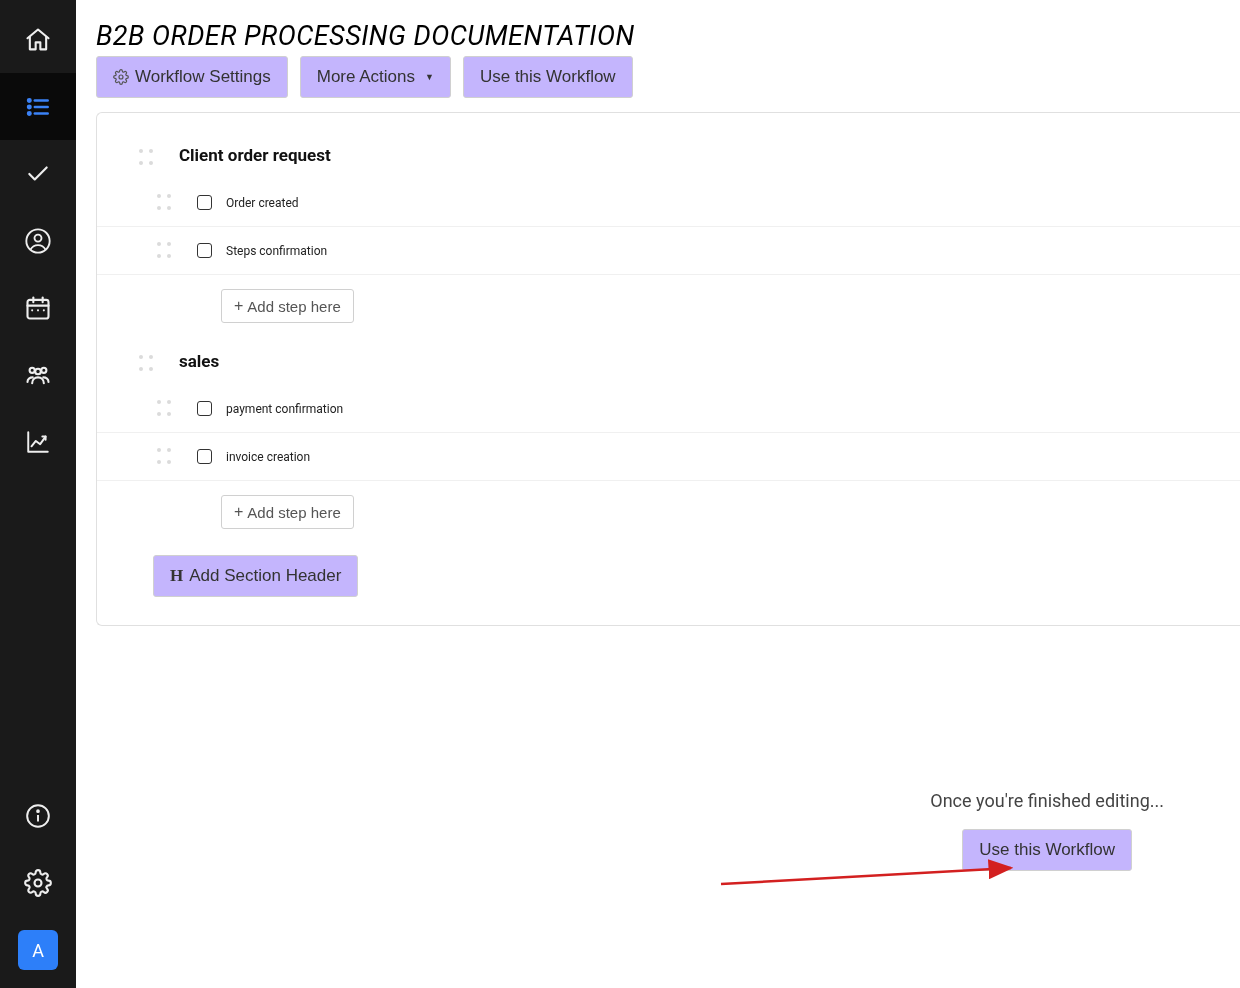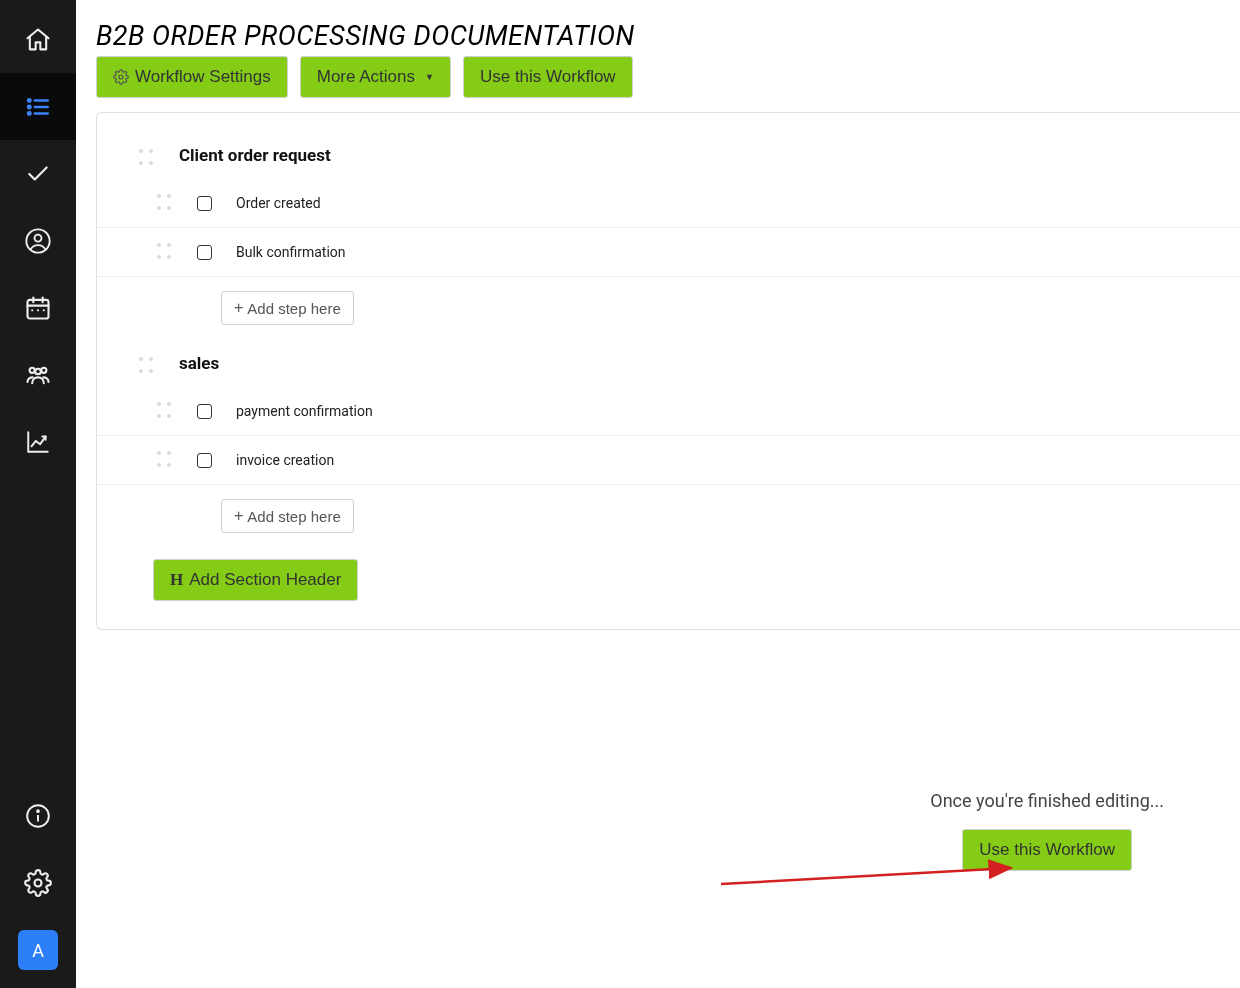--- a/index.html
+++ b/index.html
@@ -67,21 +67,21 @@
       margin-bottom: 4px;
       margin-top: 4px;
       font-style: italic;
     }
     .toolbar {
       display: flex;
       gap: 12px;
       margin-bottom: 14px;
     }
     .btn {
-      background: #84cc16;
+      background: #c4b5fd;
       border: 1px solid #d0d0d0;
       padding: 10px 16px;
       font-size: 17px;
       color: #333;
       border-radius: 3px;
       cursor: pointer;
       display: inline-flex;
       align-items: center;
       gap: 6px;
     }
@@ -101,22 +101,22 @@
       font-weight: 700;
       color: #111;
       padding: 8px 0 14px 82px;
       position: relative;
     }
     .step-row {
       padding: 16px 0 16px 100px;
       border-bottom: 1px solid #f0f0f0;
       display: flex;
       align-items: center;
-      gap: 24px;
-      font-size: 14px;
+      gap: 14px;
+      font-size: 12px;
       color: #222;
       position: relative;
     }
     .step-row:first-of-type {
       padding-top: 14px;
     }
     .drag-handle {
       position: absolute;
       left: 60px;
       top: 50%;
@@ -347,21 +347,21 @@
         </div>
       <span class="checkbox"></span>
       <span>Order created</span>
     </div>
     <div class="step-row">
       <div class="drag-handle">
           <span></span>
           <span></span>
         </div>
       <span class="checkbox"></span>
-      <span>Bulk confirmation</span>
+      <span>Steps confirmation</span>
     </div>
     <div class="add-step-wrap">
       <button class="btn-sm">
         <span style="font-size:16px;">+</span>
         <span>Add step here</span>
       </button>
     </div>
 
     <div class="section-header">
       <div class="section-drag-handle">

